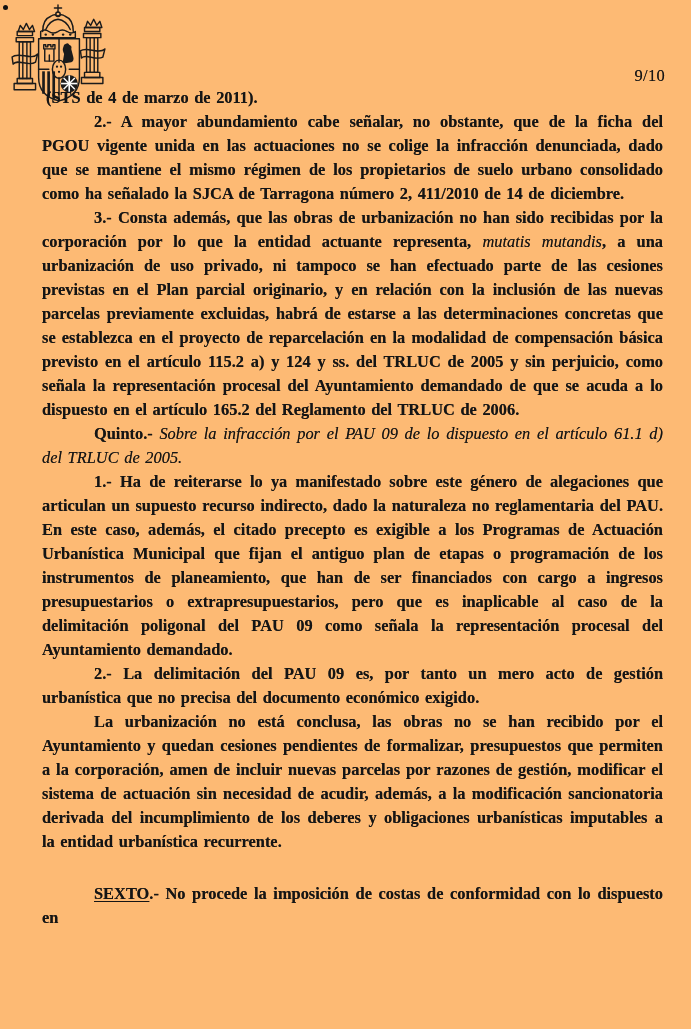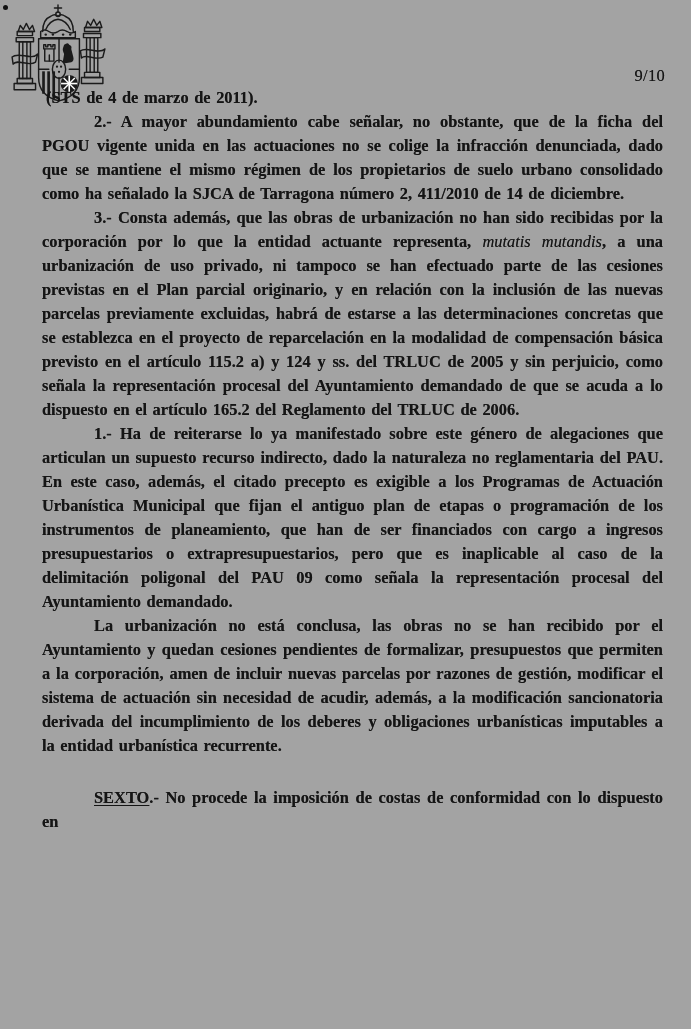--- a/index.html
+++ b/index.html
@@ -5,21 +5,21 @@
   html, body { margin: 0; padding: 0; }
   body {
     width: 691px; height: 1029px;
     background: #fdfdfc;
     font-family: "Liberation Serif", "DejaVu Serif", serif;
     overflow: hidden;
   }
   .page {
     position: relative;
     width: 691px; height: 1029px;
-    background: #a3a3a3;
+    background: #fdba74;
     overflow: hidden;
   }
   
   .doc-body, .page-number {
     color: #151515;
     text-shadow: 0 0 0.45px rgba(20,20,20,0.65);
   }
   .corner-speck {
     position: absolute; left: 3px; top: 5px;
     width: 5px; height: 5px; border-radius: 50%;
@@ -130,18 +130,20 @@
       <rect class="ink" x="75" y="72" width="21" height="6"></rect>
     </g>
   </svg>
 
   <div class="page-number">9/10</div>
 
   <div class="doc-body">
       <p class="para noindent"><span class="seg-normal">(STS de 4 de marzo de 2011).</span></p>
       <p class="para"><span class="seg-bold">2.- </span><span class="seg-normal">A mayor abundamiento cabe señalar, no obstante, que de la ficha del PGOU vigente unida en las actuaciones no se colige la infracción denunciada, dado que se mantiene el mismo régimen de los propietarios de suelo urbano consolidado como ha señalado la SJCA de Tarragona número 2, 411/2010 de 14 de diciembre.</span></p>
       <p class="para"><span class="seg-bold">3.- </span><span class="seg-normal">Consta además, que las obras de urbanización no han sido recibidas por la corporación por lo que la entidad actuante representa, </span><span class="seg-italic">mutatis mutandis</span><span class="seg-normal">, a una urbanización de uso privado, ni tampoco se han efectuado parte de las cesiones previstas en el Plan parcial originario, y en relación con la inclusión de las nuevas parcelas previamente excluidas, habrá de estarse a las determinaciones concretas que se establezca en el proyecto de reparcelación en la modalidad de compensación básica previsto en el artículo 115.2 a)  y 124 y ss. del TRLUC de 2005 y sin perjuicio, como señala la representación procesal del Ayuntamiento demandado de que se acuda a lo dispuesto en el artículo 165.2 del Reglamento del TRLUC de 2006.</span></p>
+      <p class="para"><span class="seg-bold">Quinto.- </span><span class="seg-italic">Sobre la infracción por el PAU 09  de  lo dispuesto en el artículo 61.1 d) del TRLUC de 2005.</span></p>
       <p class="para"><span class="seg-bold">1.- </span><span class="seg-normal">Ha de reiterarse lo ya manifestado sobre este género de alegaciones que articulan un supuesto recurso indirecto, dado la naturaleza no reglamentaria del PAU. En este caso, además,  el citado precepto es exigible a los Programas de Actuación Urbanística Municipal que fijan el antiguo plan de etapas o programación de los instrumentos de planeamiento, que han de ser financiados con cargo a ingresos presupuestarios o extrapresupuestarios, pero que es inaplicable al caso de la delimitación poligonal del PAU 09 como señala la representación procesal del Ayuntamiento demandado.</span></p>
+      <p class="para"><span class="seg-bold">2.- </span><span class="seg-normal">La delimitación del PAU 09 es, por tanto un mero acto de gestión urbanística que no precisa del documento económico  exigido.</span></p>
       <p class="para"><span class="seg-normal">La urbanización no está conclusa, las obras no se han recibido por el Ayuntamiento y quedan cesiones pendientes de formalizar, presupuestos que permiten a la corporación, amen de incluir nuevas parcelas por razones de gestión, modificar el sistema de actuación sin necesidad de acudir, además, a la modificación sancionatoria derivada del incumplimiento de los deberes y obligaciones urbanísticas imputables a la entidad urbanística recurrente.</span></p>
       <p class="para gap-before"><span class="seg-bold-underline">SEXTO</span><span class="seg-normal">.- No procede la imposición de costas de conformidad con lo dispuesto en</span></p>
     </div>
 
 </div>
 
 </body></html>

